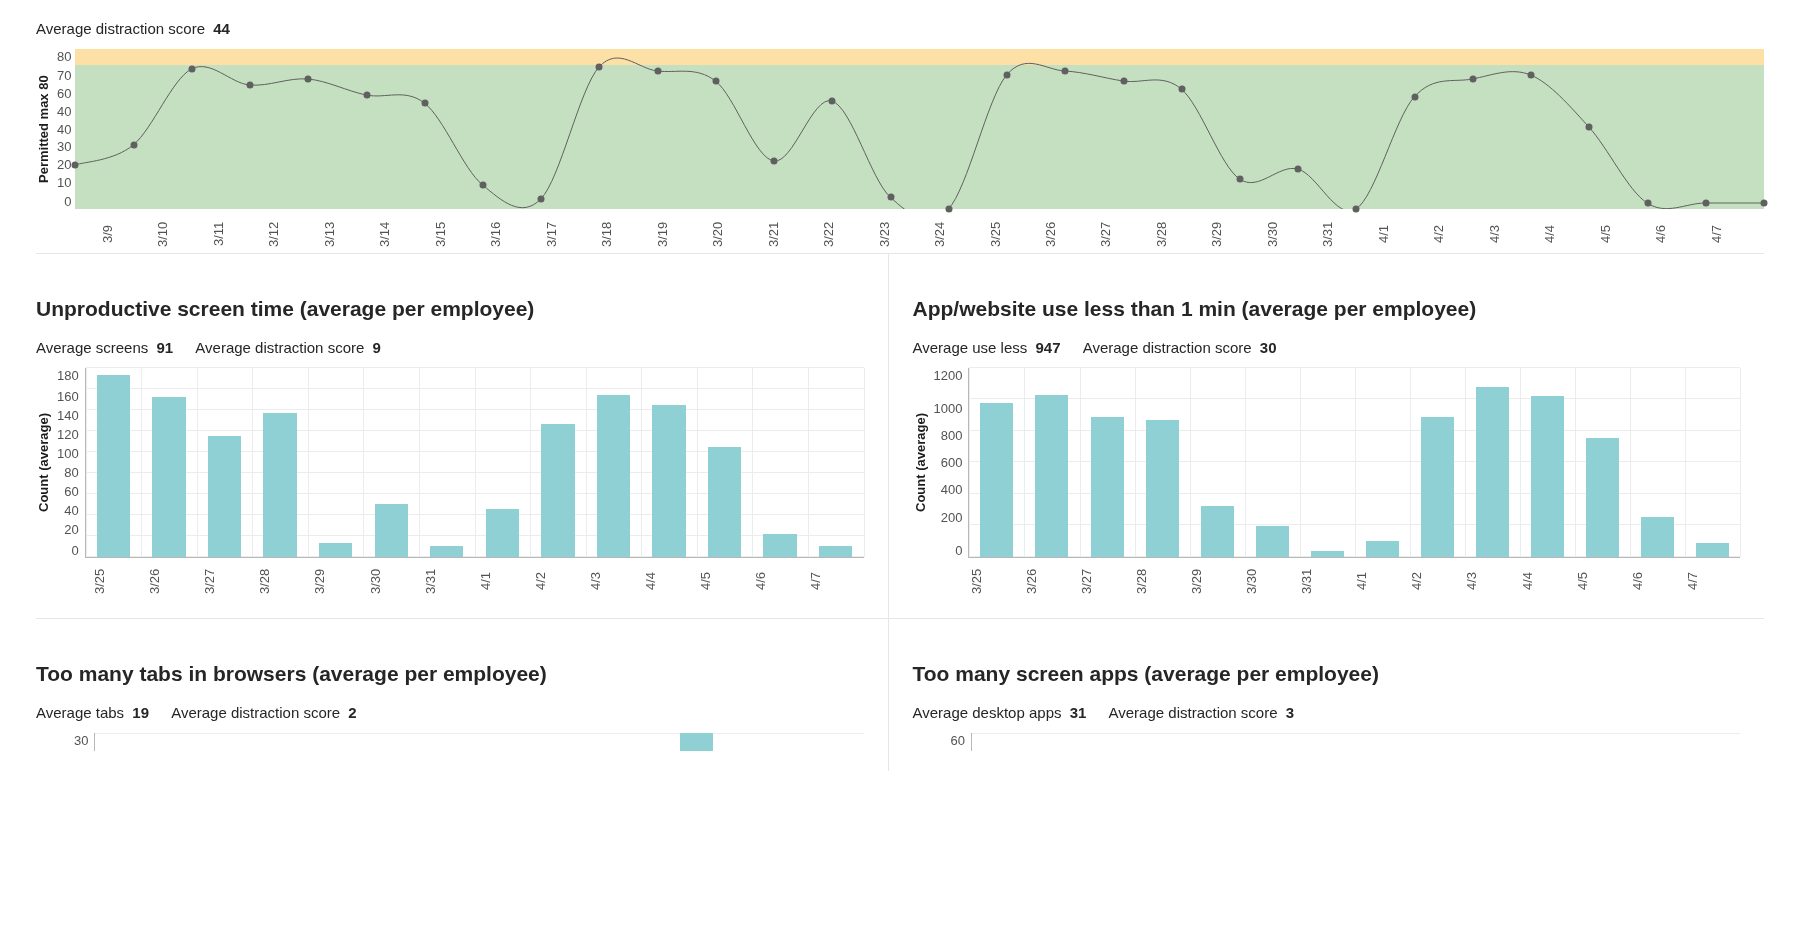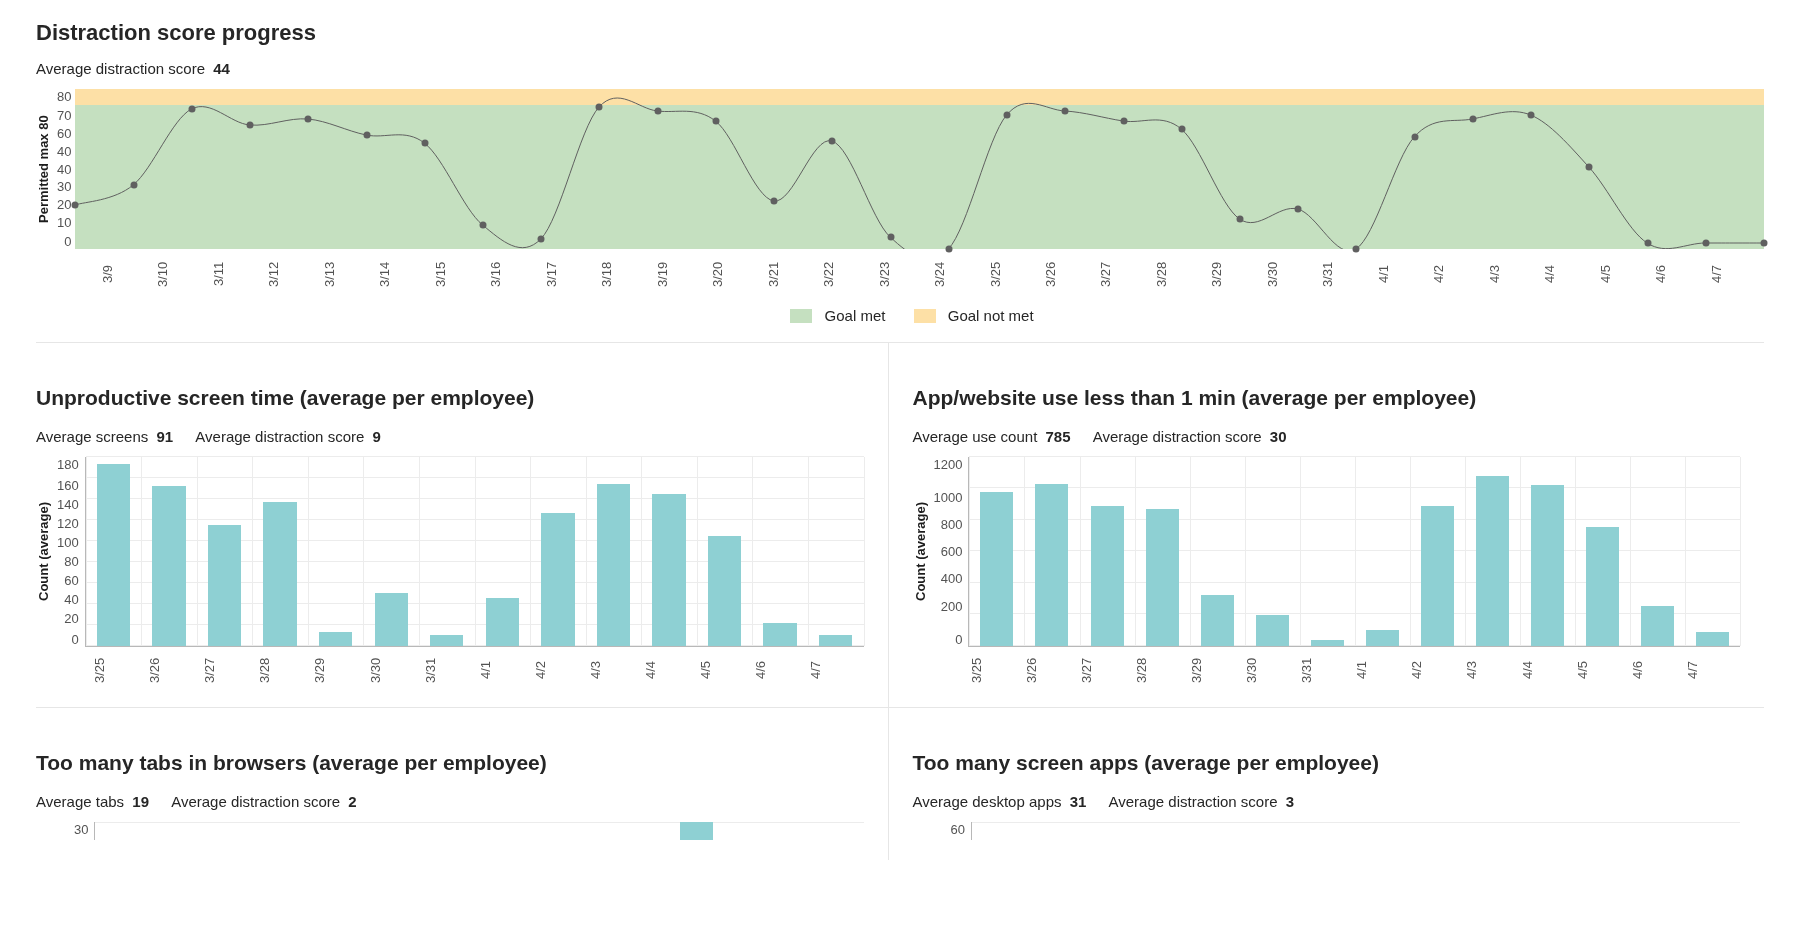--- a/index.html
+++ b/index.html
@@ -49,21 +49,20 @@
   .bar-plot .bar{position:absolute;bottom:0;background:var(--bar);}
   .bar-xticks{display:flex;margin-left:56px;margin-top:6px;color:var(--txt-muted);font-size:13px;}
   .bar-xticks span{flex:1;text-align:center;writing-mode:vertical-rl;transform:rotate(180deg);height:34px;}
 </style>
 </head>
 <body>
 
 <div class="page">
 
   <div class="blk">
-    <h2>Distraction score progress</h2>
     <div class="sub">
       <span class="group">
         <span class="lbl">Average distraction score</span>
         <span class="num">44</span>
       </span>
     </div>
 
     <div class="top-chart-wrap">
       <span class="ylab">Permitted max 80</span>
       <div class="yticks" id="top-yticks" style="height: 160px;">
@@ -141,26 +140,20 @@
         <span>3/31</span>
         <span>4/1</span>
         <span>4/2</span>
         <span>4/3</span>
         <span>4/4</span>
         <span>4/5</span>
         <span>4/6</span>
         <span>4/7</span>
       </div>
 
-    <div class="legend">
-      <span class="sw" style="background:var(--goal-met)"></span>
-      <span>Goal met</span>
-      <span class="sw" style="background:var(--goal-not-met)"></span>
-      <span>Goal not met</span>
-    </div>
   </div>
 
   <div class="row2">
     <div class="cell">
       <h2>Unproductive screen time (average per employee)</h2>
       <div class="sub">
         <span class="group">
           <span class="lbl">Average screens</span>
           <span class="num">91</span>
         </span>
@@ -240,22 +233,22 @@
           <span>4/5</span>
           <span>4/6</span>
           <span>4/7</span>
         </div>
     </div>
 
     <div class="cell">
       <h2>App/website use less than 1 min (average per employee)</h2>
       <div class="sub">
         <span class="group">
-          <span class="lbl">Average use count</span>
-          <span class="num">785</span>
+          <span class="lbl">Average use less</span>
+          <span class="num">947</span>
         </span>
         <span class="group">
           <span class="lbl">Average distraction score</span>
           <span class="num">30</span>
         </span>
       </div>
       <div class="bar-wrap">
         <span class="ylab">Count (average)</span>
         <div class="bar-yticks" id="c2-yticks">
             <span style="flex: 1 1 0%; display: flex; justify-content: flex-end; align-items: flex-start; text-align: center;">1200</span>

